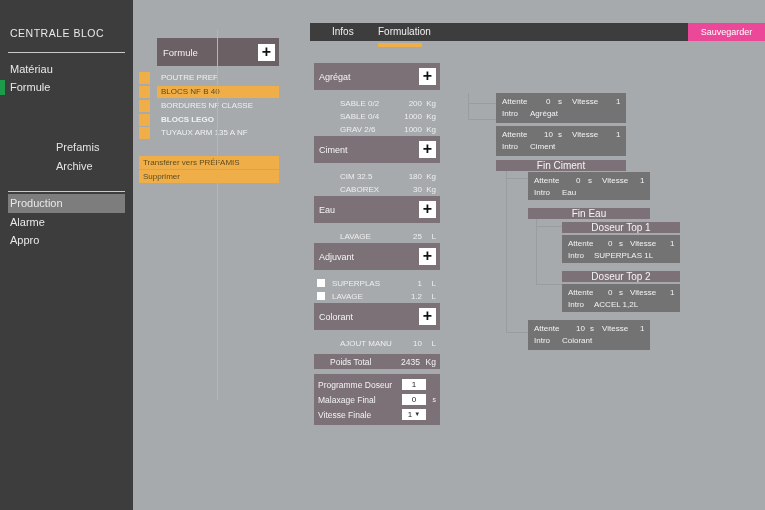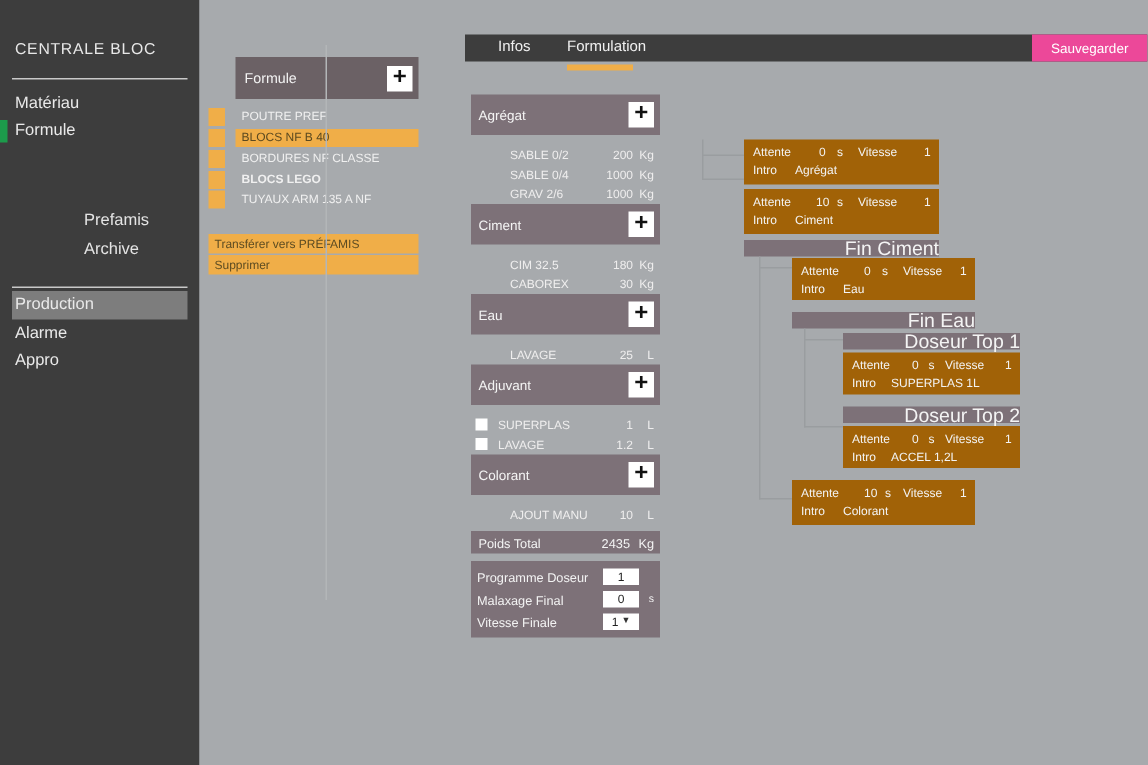--- a/index.html
+++ b/index.html
@@ -142,21 +142,21 @@
   .ing-row.cb .nm { padding-left: 18px; position: relative; }
   .cbox {
     position: absolute; left: 3px; top: 2px; width: 8px; height: 8px;
     background: #ffffff; cursor: pointer;
   }
   #poids-total {
     position: relative; width: 126px; height: 15px; background: #7d7178;
     display: flex; align-items: center; font-size: 8.5px; color: #f4f4f4;
     margin-top: 4px;
   }
-  #poids-total .nm { flex: 1; padding-left: 5px; }
+  #poids-total .nm { flex: 1; padding-left: 16px; }
   #poids-total .vl { width: 34px; text-align: right; }
   #poids-total .un { width: 20px; text-align: right; padding-right: 4px; }
   #params {
     position: relative; width: 126px; background: #7d7178;
     margin-top: 5px; padding: 3px 0;
   }
   .param-row {
     display: flex; align-items: center; height: 15px;
     font-size: 8.5px; color: #f3f3f3; padding: 0 4px;
   }
@@ -171,23 +171,23 @@
 
   
   #flow { position: absolute; left: 0; top: 0; width: 477px; height: 510px; }
   .fbox {
     position: absolute; background: #7d7178; color: #f4f4f4;
   }
   .fbox.title {
     font-size: 9px; line-height: 1; padding: 7px 0 0 8px;
   }
   .fbox.bar {
-    font-size: 13px; text-align: right; line-height: 11px;
-  }
-  .fstep { position: absolute; background: #a16207; }
+    font-size: 10px; text-align: center; line-height: 11px;
+  }
+  .fstep { position: absolute; background: #737373; }
   .fstep .l1, .fstep .l2 {
     position: absolute; left: 0; width: 100%;
     font-size: 8px; color: #f3f3f3;
   }
   .fstep .l1 { top: 4px; }
   .fstep .l2 { top: 16px; }
   .fstep .k { position: absolute; }
   .conn {
     position: absolute; background: #9a9da0;
   }

